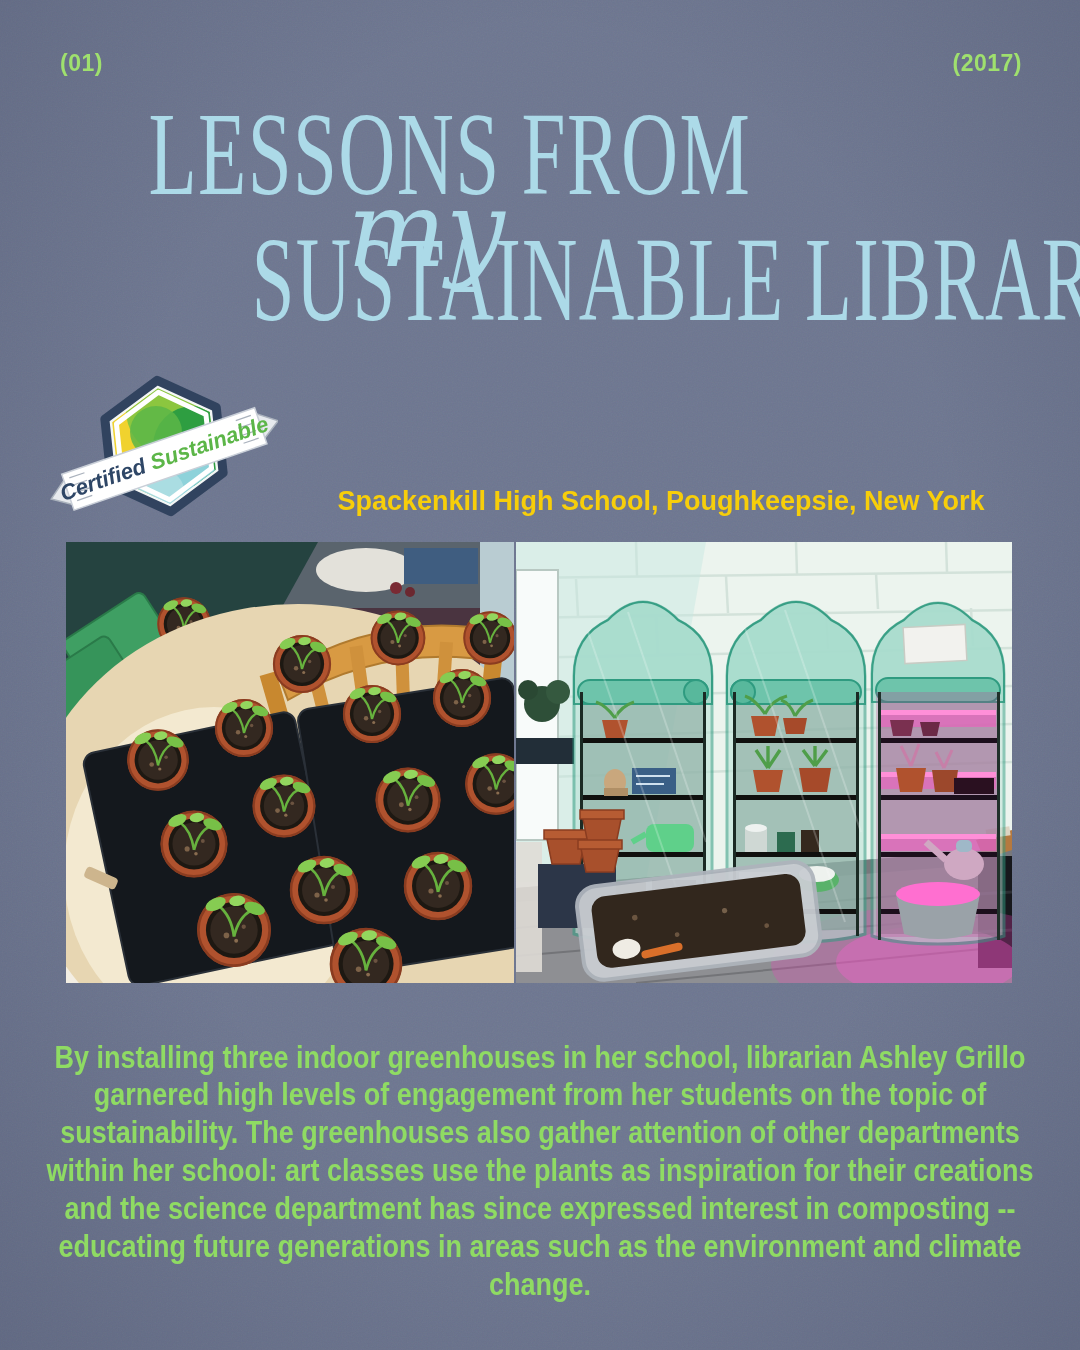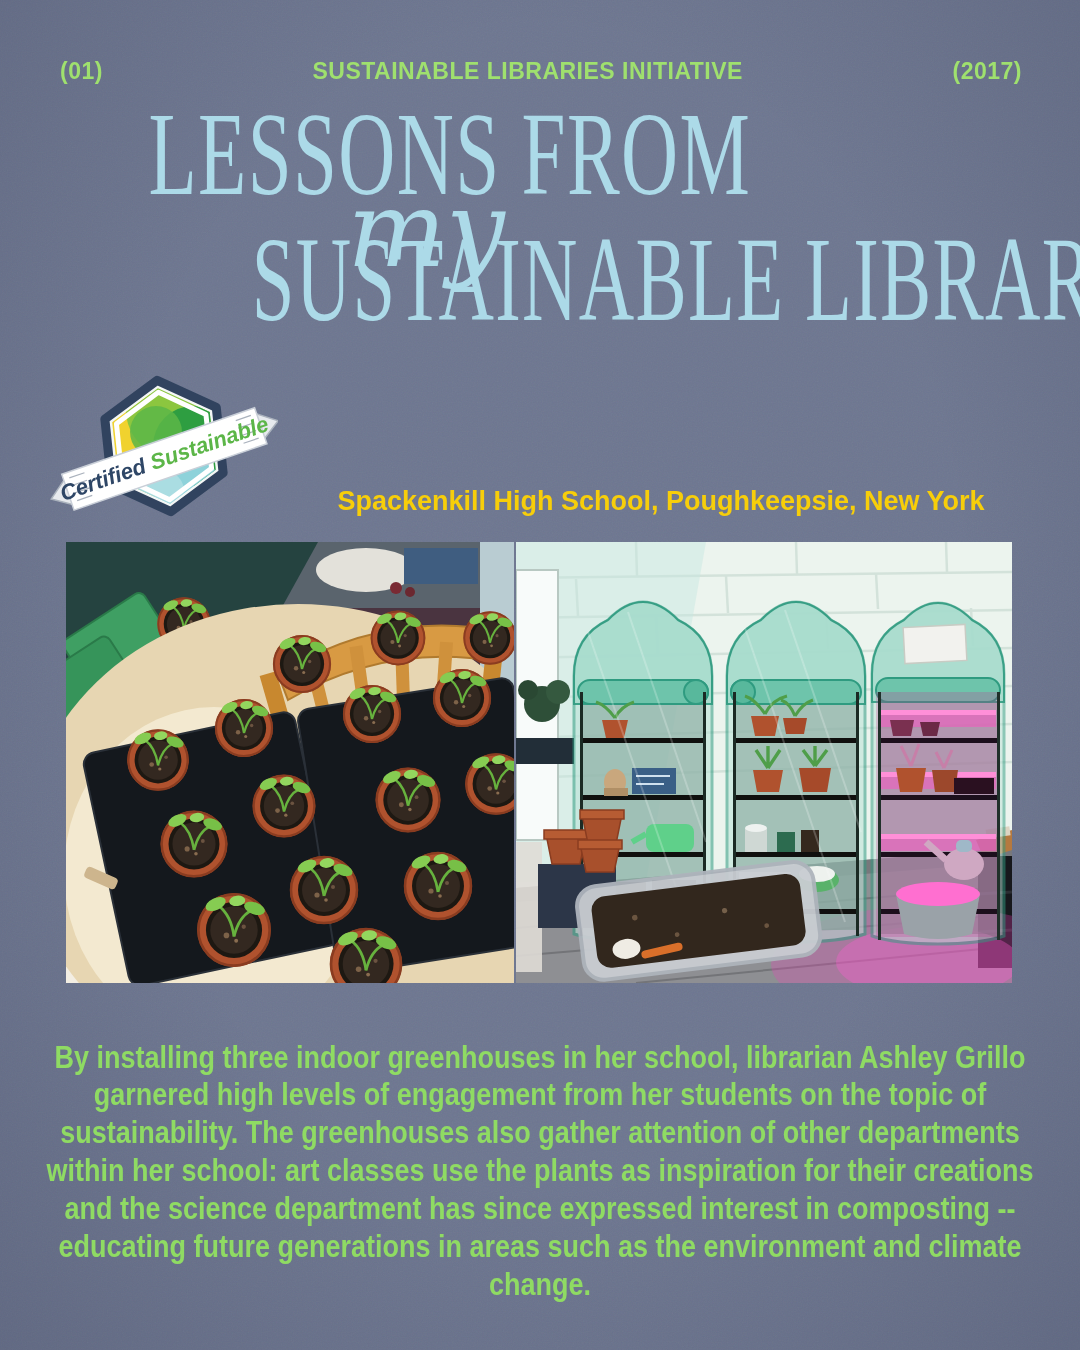--- a/index.html
+++ b/index.html
@@ -10,21 +10,21 @@
   }
   .vignette{
     position:absolute; inset:0; z-index:3; pointer-events:none;
     background:radial-gradient(ellipse at 50% 45%, rgba(0,0,0,0) 55%, rgba(28,33,58,0.16) 100%);
   }
   .noise{position:absolute; inset:0; z-index:2; pointer-events:none;}
   .content{position:absolute; inset:0; z-index:4;}
 
   
   .topbar{
-    position:absolute; top:58px; left:60px; right:58px;
+    position:absolute; top:50px; left:60px; right:58px;
     display:flex; justify-content:space-between; align-items:baseline;
     color:#9fe06e; font-weight:bold; font-size:23px; letter-spacing:0.5px;
   }
   .topbar .mid{flex:1; text-align:center;}
 
   
   .masthead{position:absolute; top:96px; left:0; width:852px; text-align:center; color:#acdae8;}
   .masthead .l1{
     display:inline-block; font-family:"Liberation Serif", serif; font-size:118px; line-height:1;
     transform:scale(0.67,1.0); transform-origin:50% 50%; white-space:nowrap; letter-spacing:2px;
@@ -72,21 +72,20 @@
         <feTurbulence type="fractalNoise" baseFrequency="0.8" numOctaves="2" stitchTiles="stitch"></feTurbulence>
       </filter>
     <rect width="1080" height="1350" filter="url(#grain)" opacity="0.07"></rect>
   </svg>
   <div class="vignette"></div>
 
   <div class="content">
 
     <div class="topbar">
       <span>(01)</span>
-      <span class="mid">SUSTAINABLE LIBRARIES INITIATIVE</span>
       <span>(2017)</span>
     </div>
 
     <div class="masthead">
       <span class="l1">LESSONS FROM</span>
       <span class="l2">my</span>
       <span class="l3">SUSTAINABLE LIBRARY</span>
     </div>
 
     <svg class="badge-svg" width="228" height="158" viewBox="0 0 228 158">

